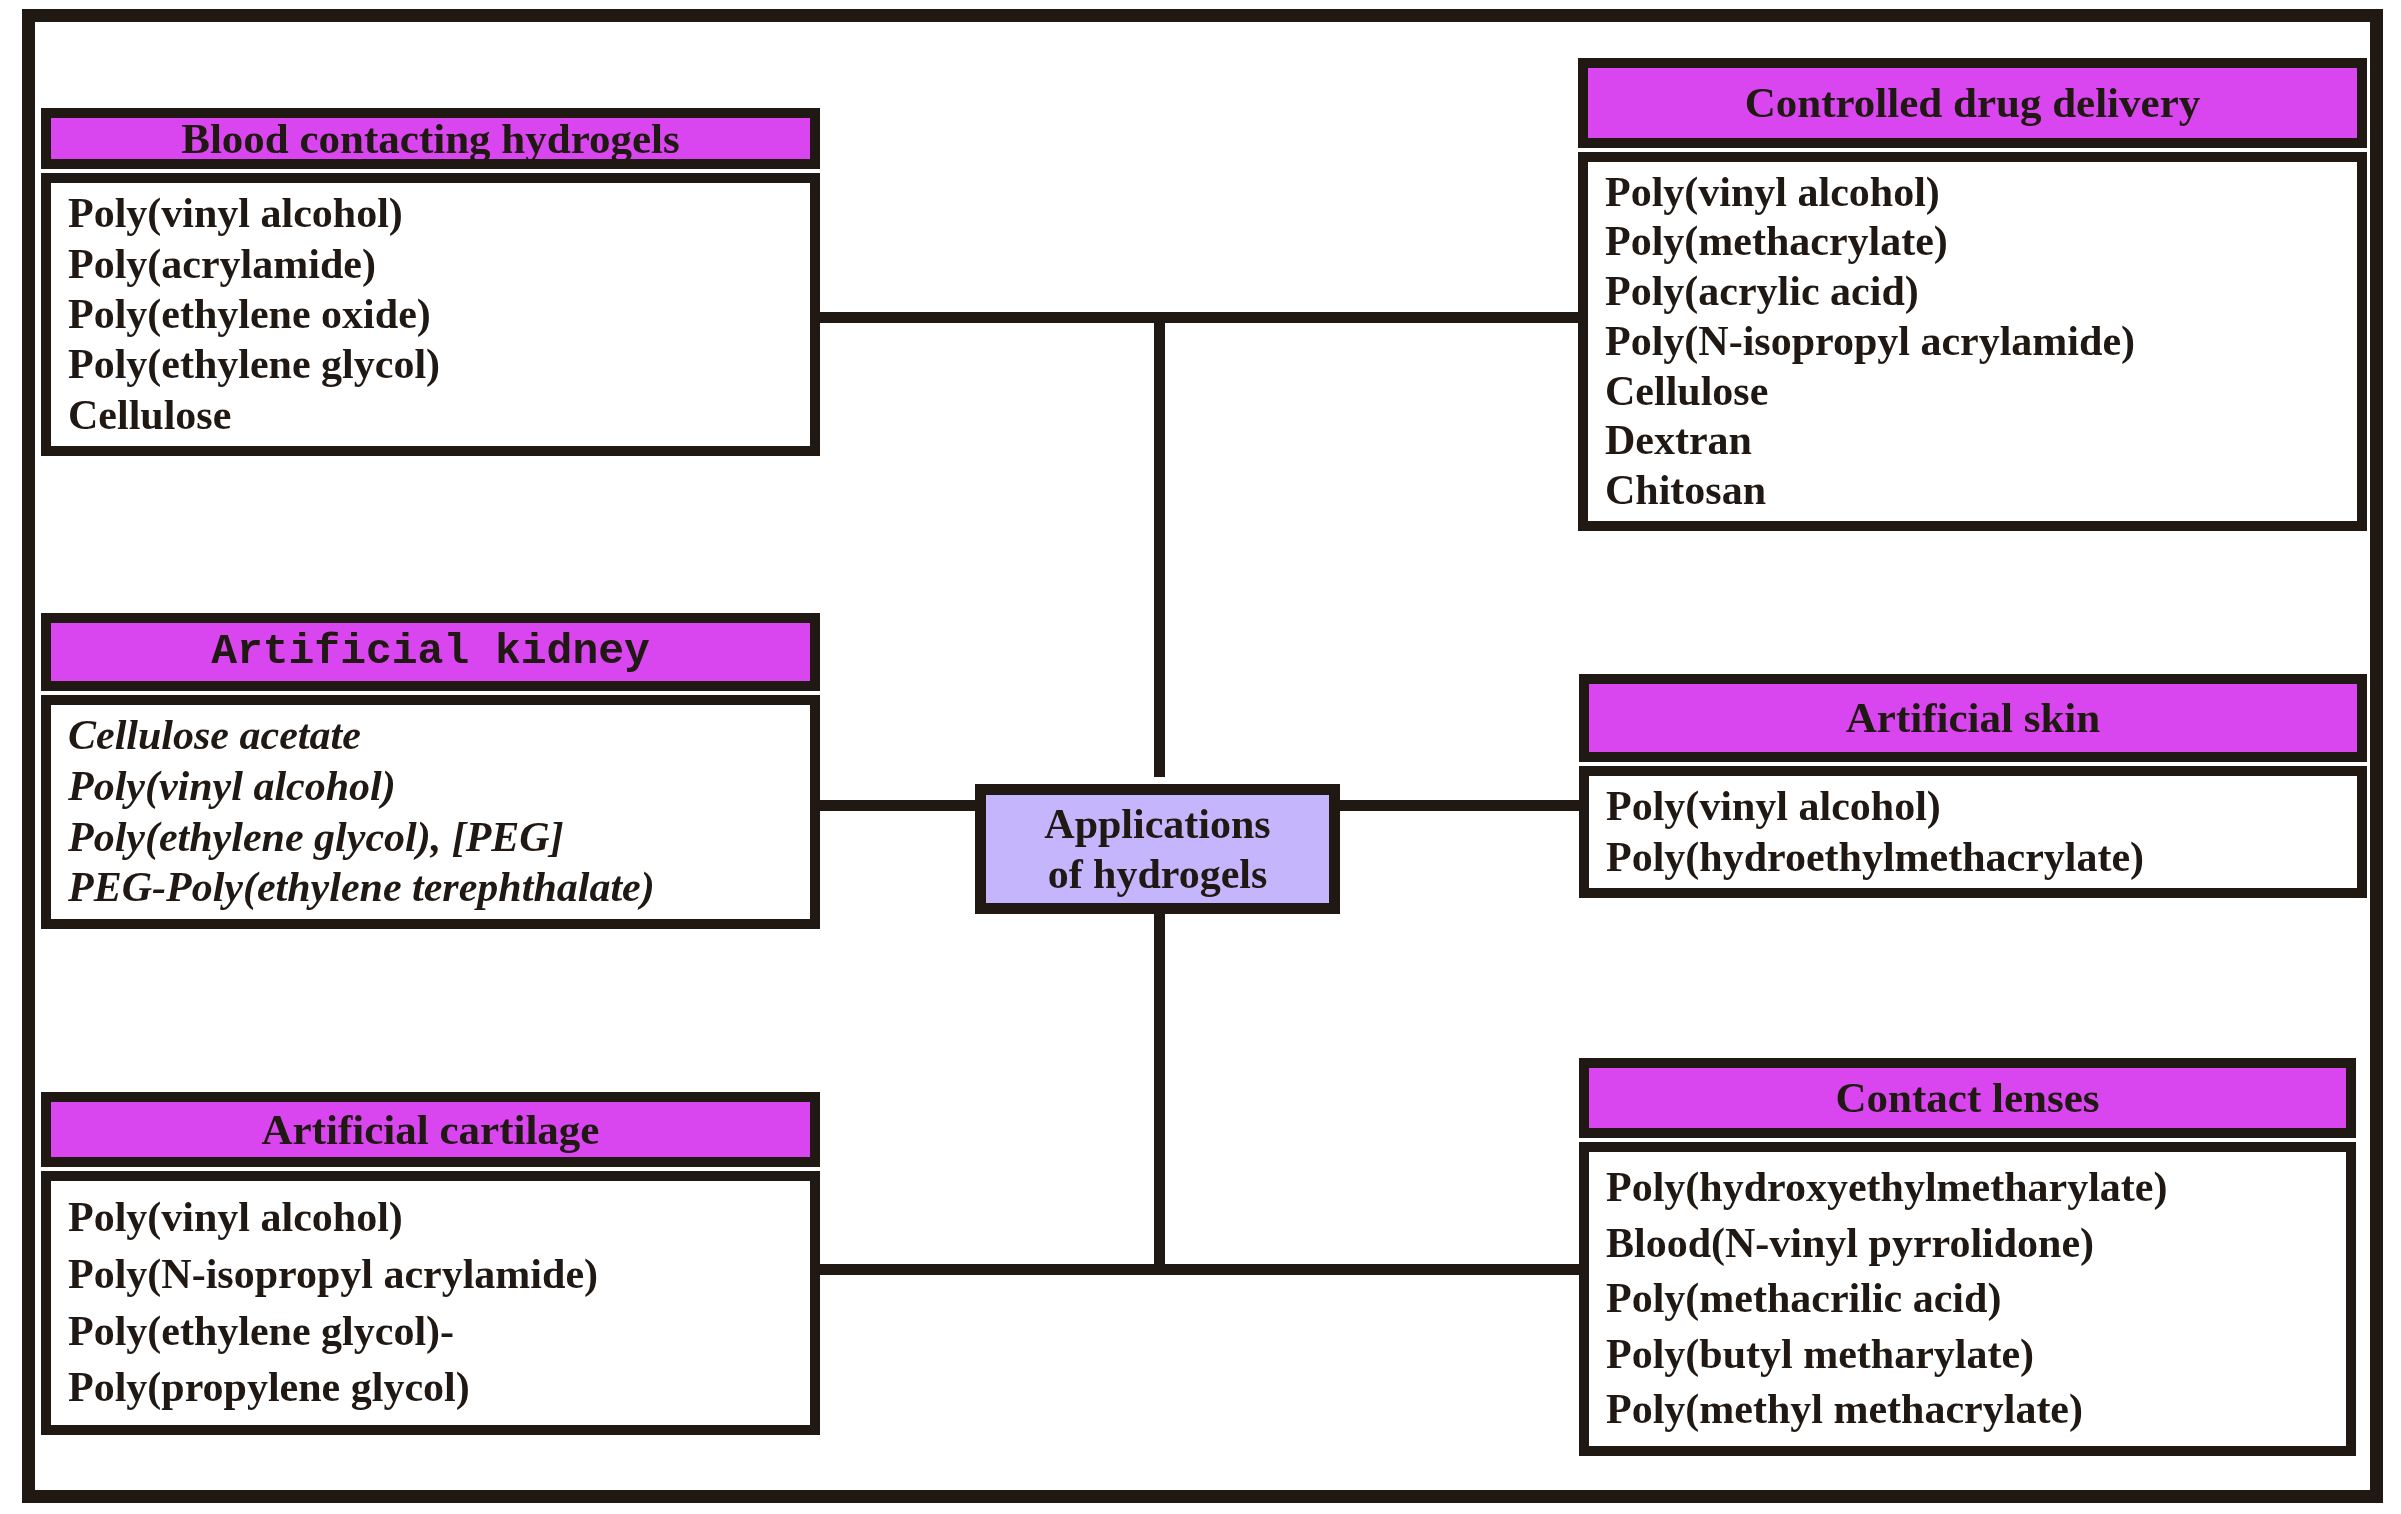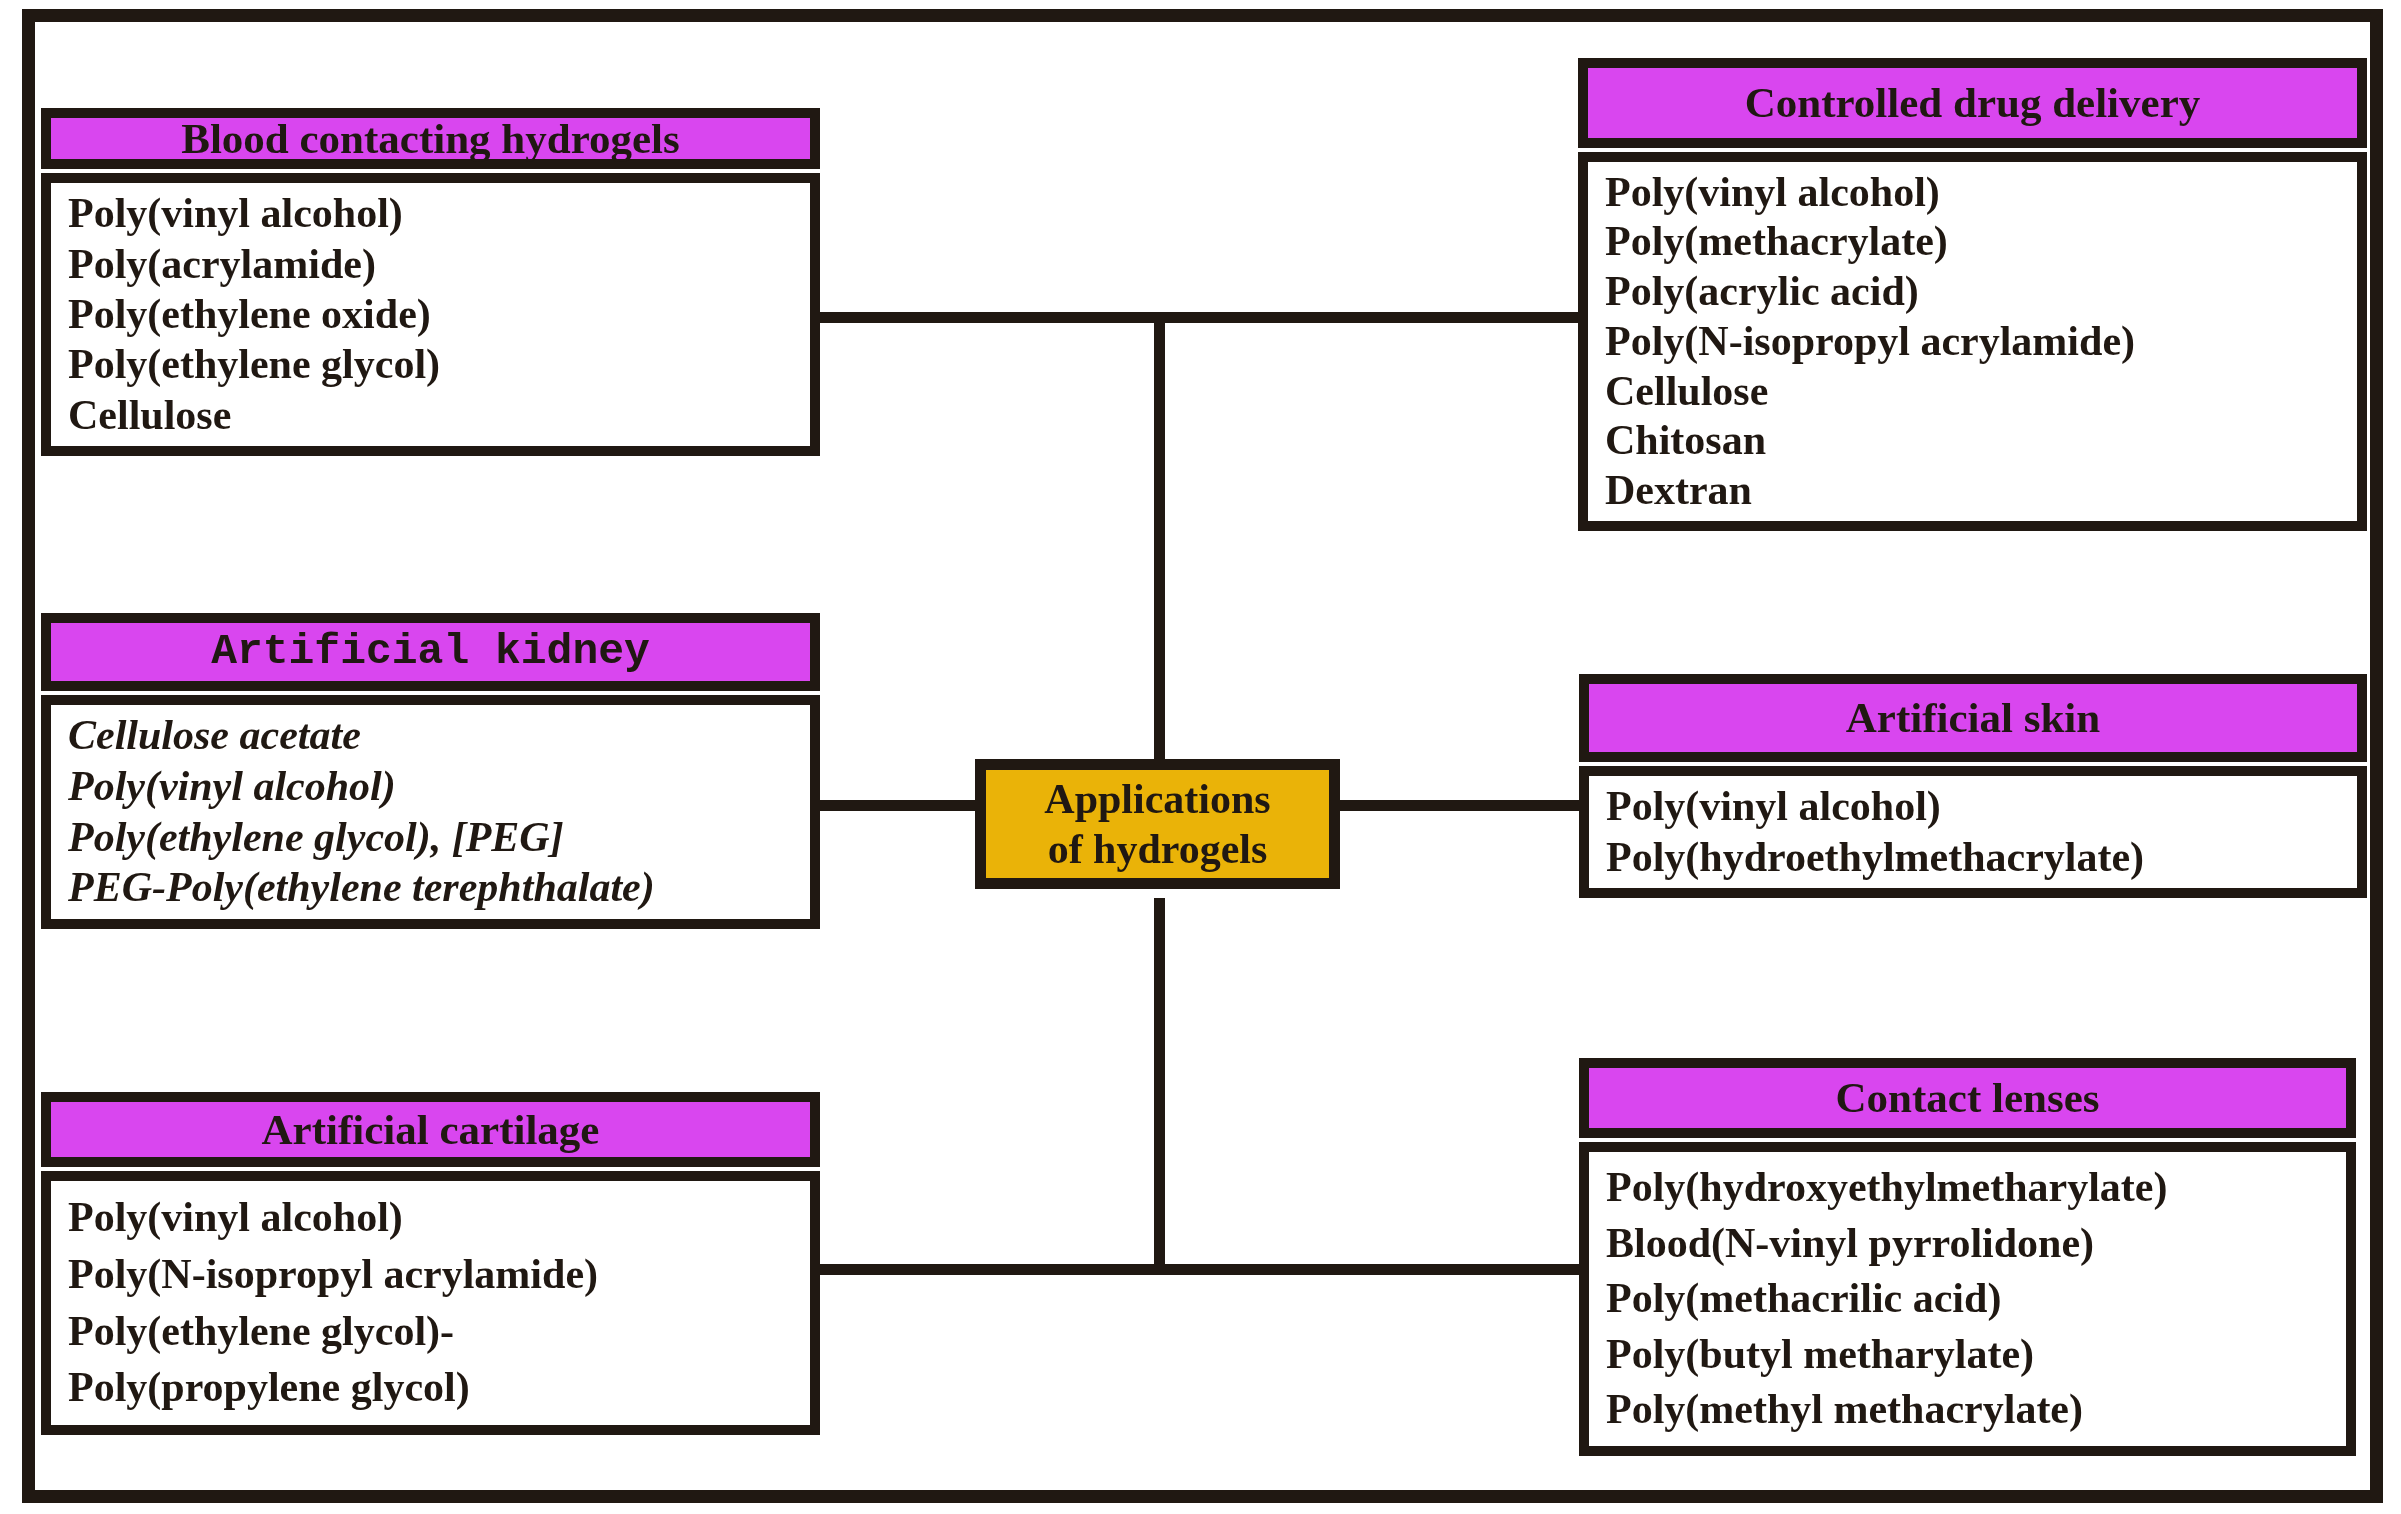--- a/index.html
+++ b/index.html
@@ -57,22 +57,22 @@
   #node-cartilage{left:41px;  top:1092px; width:779px;}
   #node-cartilage.node .hdr{height:75px;}
   #node-cartilage.node .bod{height:264px;}
 
   #node-lenses   {left:1579px;top:1058px; width:777px;}
   #node-lenses   .hdr{height:80px;}
   #node-lenses   .bod{height:314px;}
 
   
   .center-box{
-    position:absolute;left:975px;top:759px;width:365px;height:130px;
-    box-sizing:border-box;border:11.8px solid var(--ink);background:#eab308;
+    position:absolute;left:975px;top:784px;width:365px;height:130px;
+    box-sizing:border-box;border:11.8px solid var(--ink);background:#c4b5fd;
     display:flex;flex-direction:column;align-items:center;justify-content:center;
     font-size:42px;line-height:50px;text-align:center;z-index:2;
   }
 
   
   .line{position:absolute;background:var(--ink);z-index:1;}
   #line-top-h    {left:815px;top:312px; width:766px;height:10.5px;}
   #line-trunk-top{left:1154px;top:312px; width:10.5px;  height:465px;}
   #line-mid-left {left:815px;top:800px;width:164px; height:10.5px;}
   #line-mid-right{left:1337px;top:800px;width:246px; height:10.5px;}
@@ -108,22 +108,22 @@
 
   <div class="node" id="node-drug">
     <div class="hdr">Controlled drug delivery</div>
     <div class="bod">
       <ul>
         <li>Poly(vinyl alcohol)</li>
         <li>Poly(methacrylate)</li>
         <li>Poly(acrylic acid)</li>
         <li>Poly(N-isopropyl acrylamide)</li>
         <li>Cellulose</li>
+        <li>Dextran</li>
         <li>Chitosan</li>
-        <li>Dextran</li>
       </ul>
     </div>
   </div>
 
   <div class="node" id="node-kidney">
     <div class="hdr">Artificial kidney</div>
     <div class="bod">
       <ul>
         <li>Cellulose acetate</li>
         <li>Poly(vinyl alcohol)</li>

